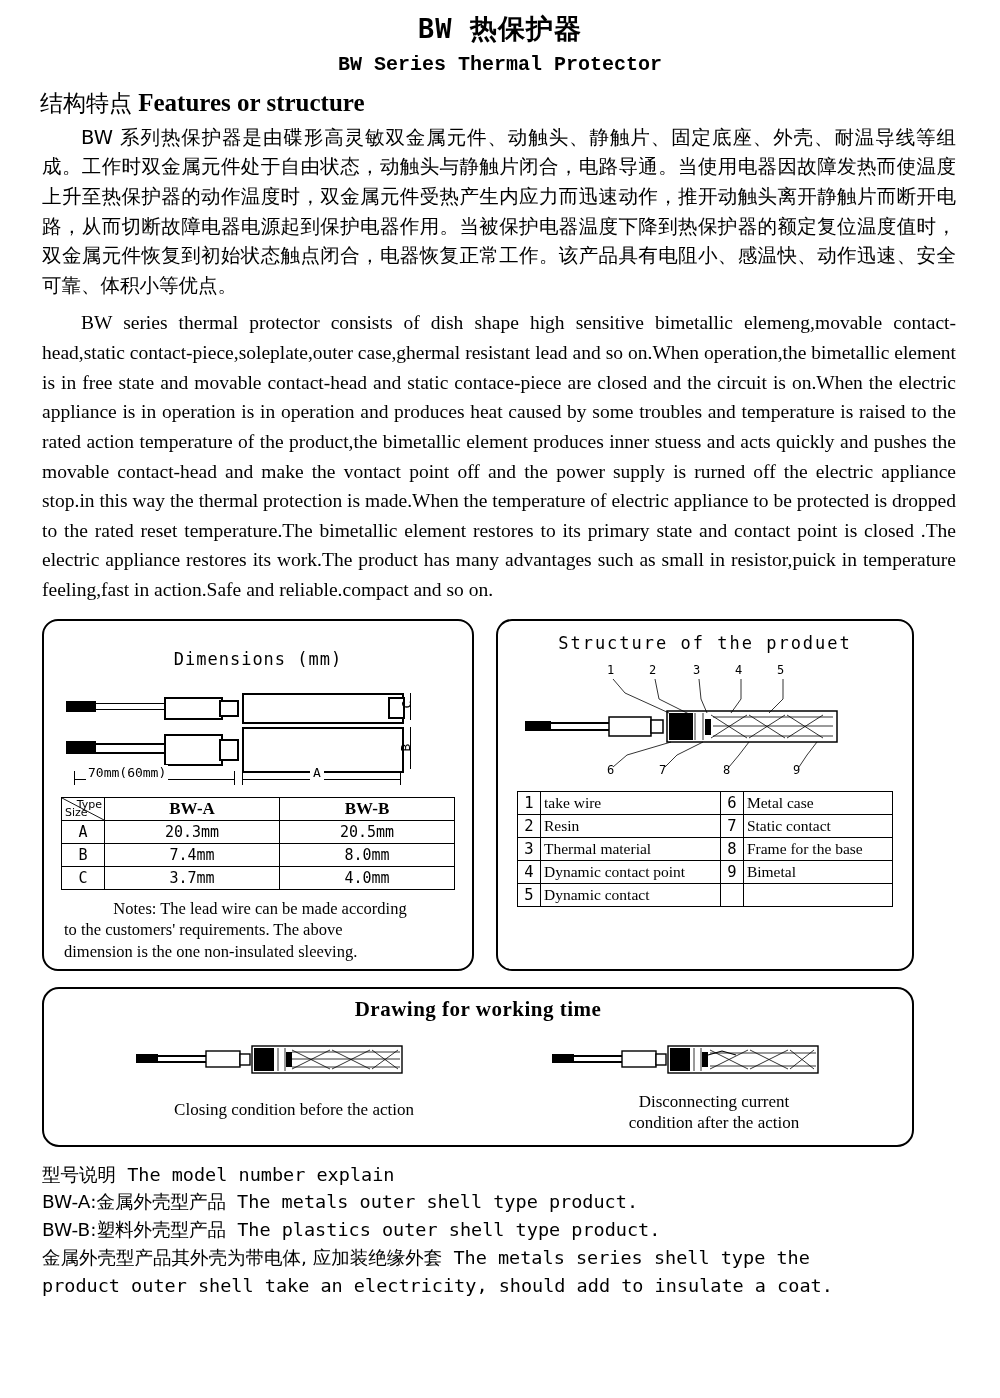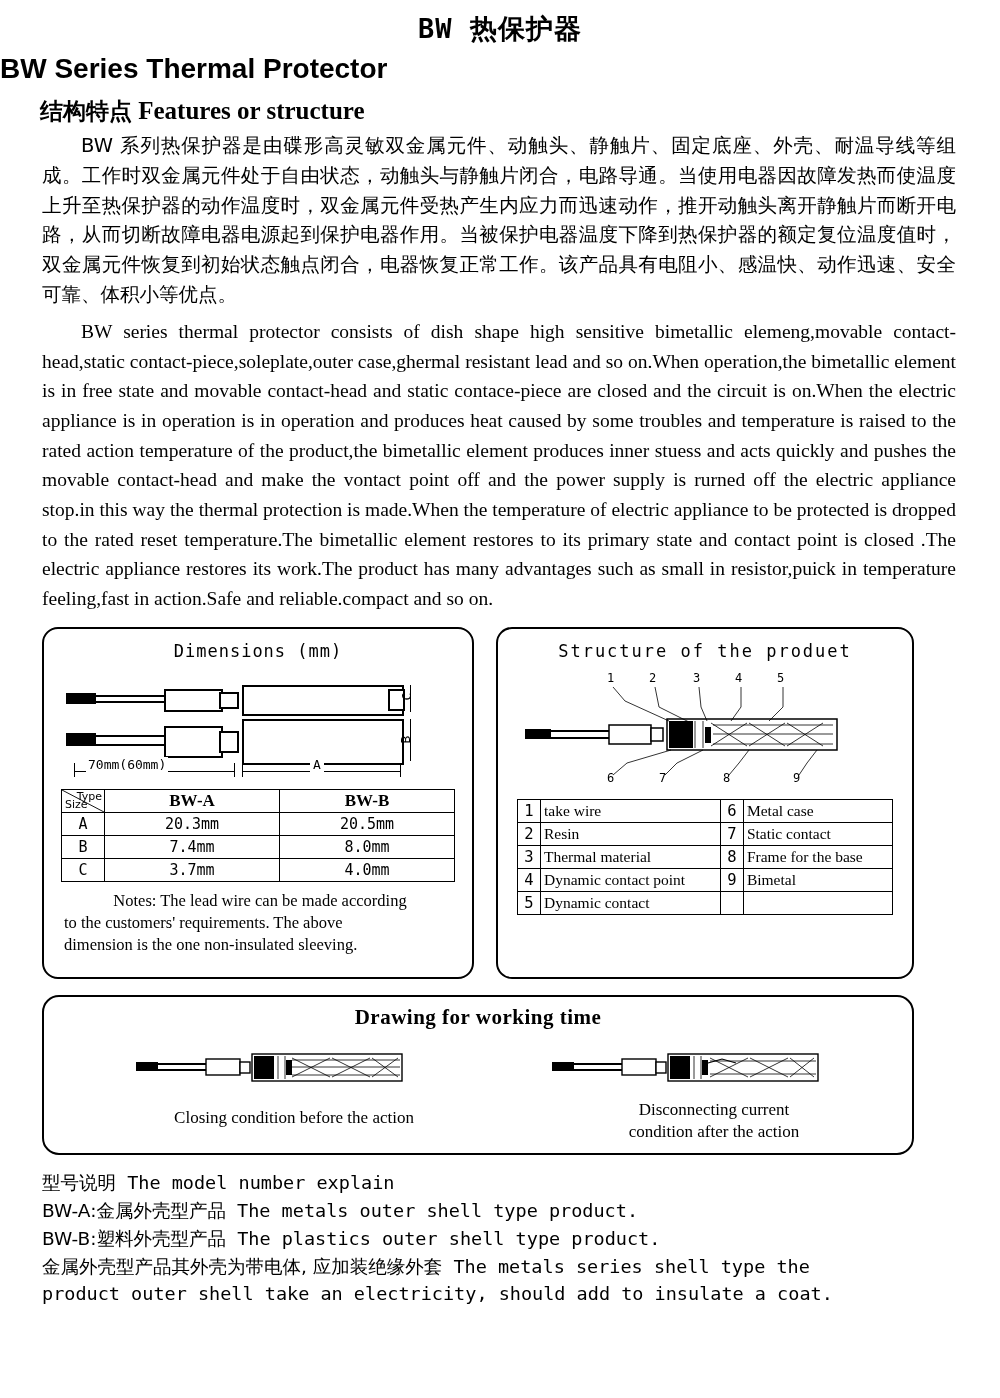--- a/index.html
+++ b/index.html
@@ -25,36 +25,37 @@
   .title-cn {
     text-align: center;
     font-family: "DejaVu Sans Mono", monospace;
     font-size: 27px;
     font-weight: bold;
     letter-spacing: 1px;
     margin-top: 14px;
     line-height: 1.1;
   }
   .title-en {
-    font-family: Liberation Sans, sans-serif;
-    font-size: 28px;
+    text-align: center;
+    font-family: Liberation Mono, monospace;
+    font-size: 20px;
     font-weight: bold;
     margin-top: 10px;
     line-height: 1.1;
   }
   .section-head {
     font-size: 25px;
     font-weight: bold;
     margin: 12px 0 2px 40px;
     font-family: "Liberation Serif", serif;
   }
   .section-head .cn {
     font-family: "DejaVu Sans", sans-serif;
     font-size: 23px;
-    font-weight: bold;
+    font-weight: normal;
   }
   .para-cn {
     margin: 4px 44px 0 42px;
     font-family: "DejaVu Sans", sans-serif;
     font-size: 19.5px;
     line-height: 1.52;
     text-align: justify;
     text-indent: 2em;
     letter-spacing: 0px;
   }
@@ -73,21 +74,21 @@
   }
   .panel {
     border: 2px solid #000;
     border-radius: 16px;
     position: relative;
     box-sizing: border-box;
   }
   .panel-left {
     width: 432px;
     height: 352px;
-    padding: 8px 10px;
+    padding: 24px 10px;
   }
   .panel-right {
     width: 418px;
     height: 352px;
     padding: 8px 19px;
   }
   .panel-title {
     text-align: center;
     font-family: "DejaVu Sans Mono", monospace;
     font-size: 17px;

